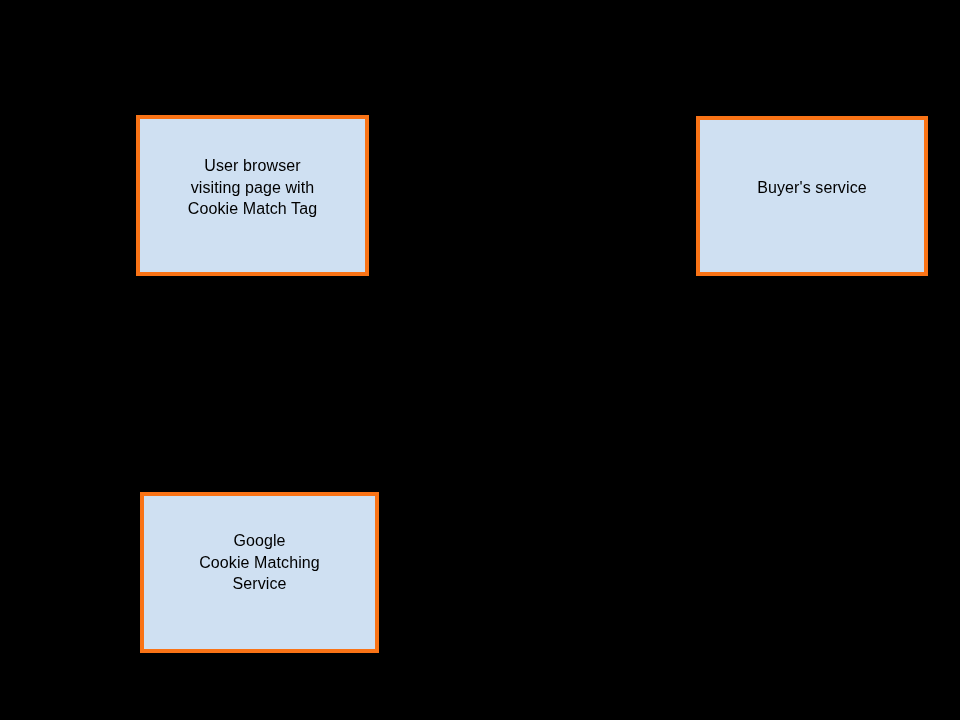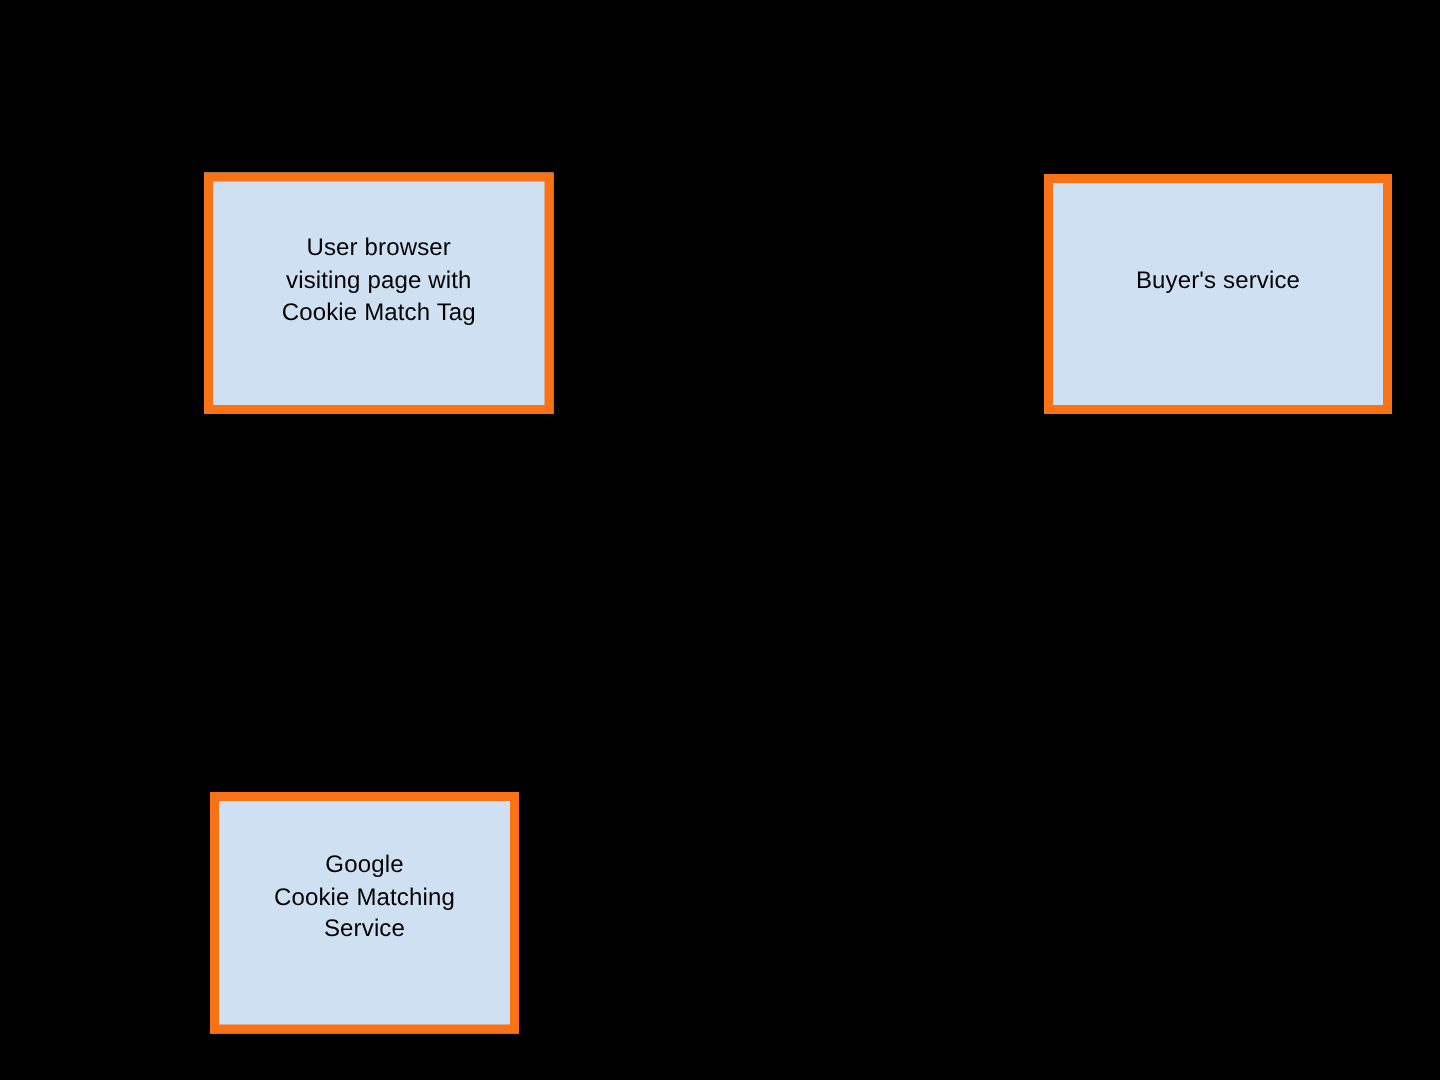--- a/index.html
+++ b/index.html
@@ -14,21 +14,21 @@
     position: relative;
     width: 960px;
     height: 720px;
     background: #000000;
     overflow: hidden;
   }
   .node {
     position: absolute;
     box-sizing: border-box;
     background: #cfe0f2;
-    border: 6px solid #f97316;
+    border: 4px solid #f97316;
     display: flex;
     align-items: center;
     justify-content: center;
     text-align: center;
   }
   .node-label {
     color: #000000;
     font-family: "Liberation Sans", sans-serif;
     font-size: 16px;
     line-height: 21.5px;
@@ -57,23 +57,22 @@
     text-align: right;
   }
   #node-buyers-service .node-label {
     transform: translateY(-8px);
   }
 
   
   #node-google-cookie-matching {
     left: 140px;
     top: 492px;
-    width: 206px;
+    width: 239px;
     height: 161px;
-    margin-top: 36px;
   }
   #node-google-cookie-matching .node-label {
     transform: translateY(-10px);
   }
 </style>
 </head>
 <body>
 
 <div id="canvas">
 

